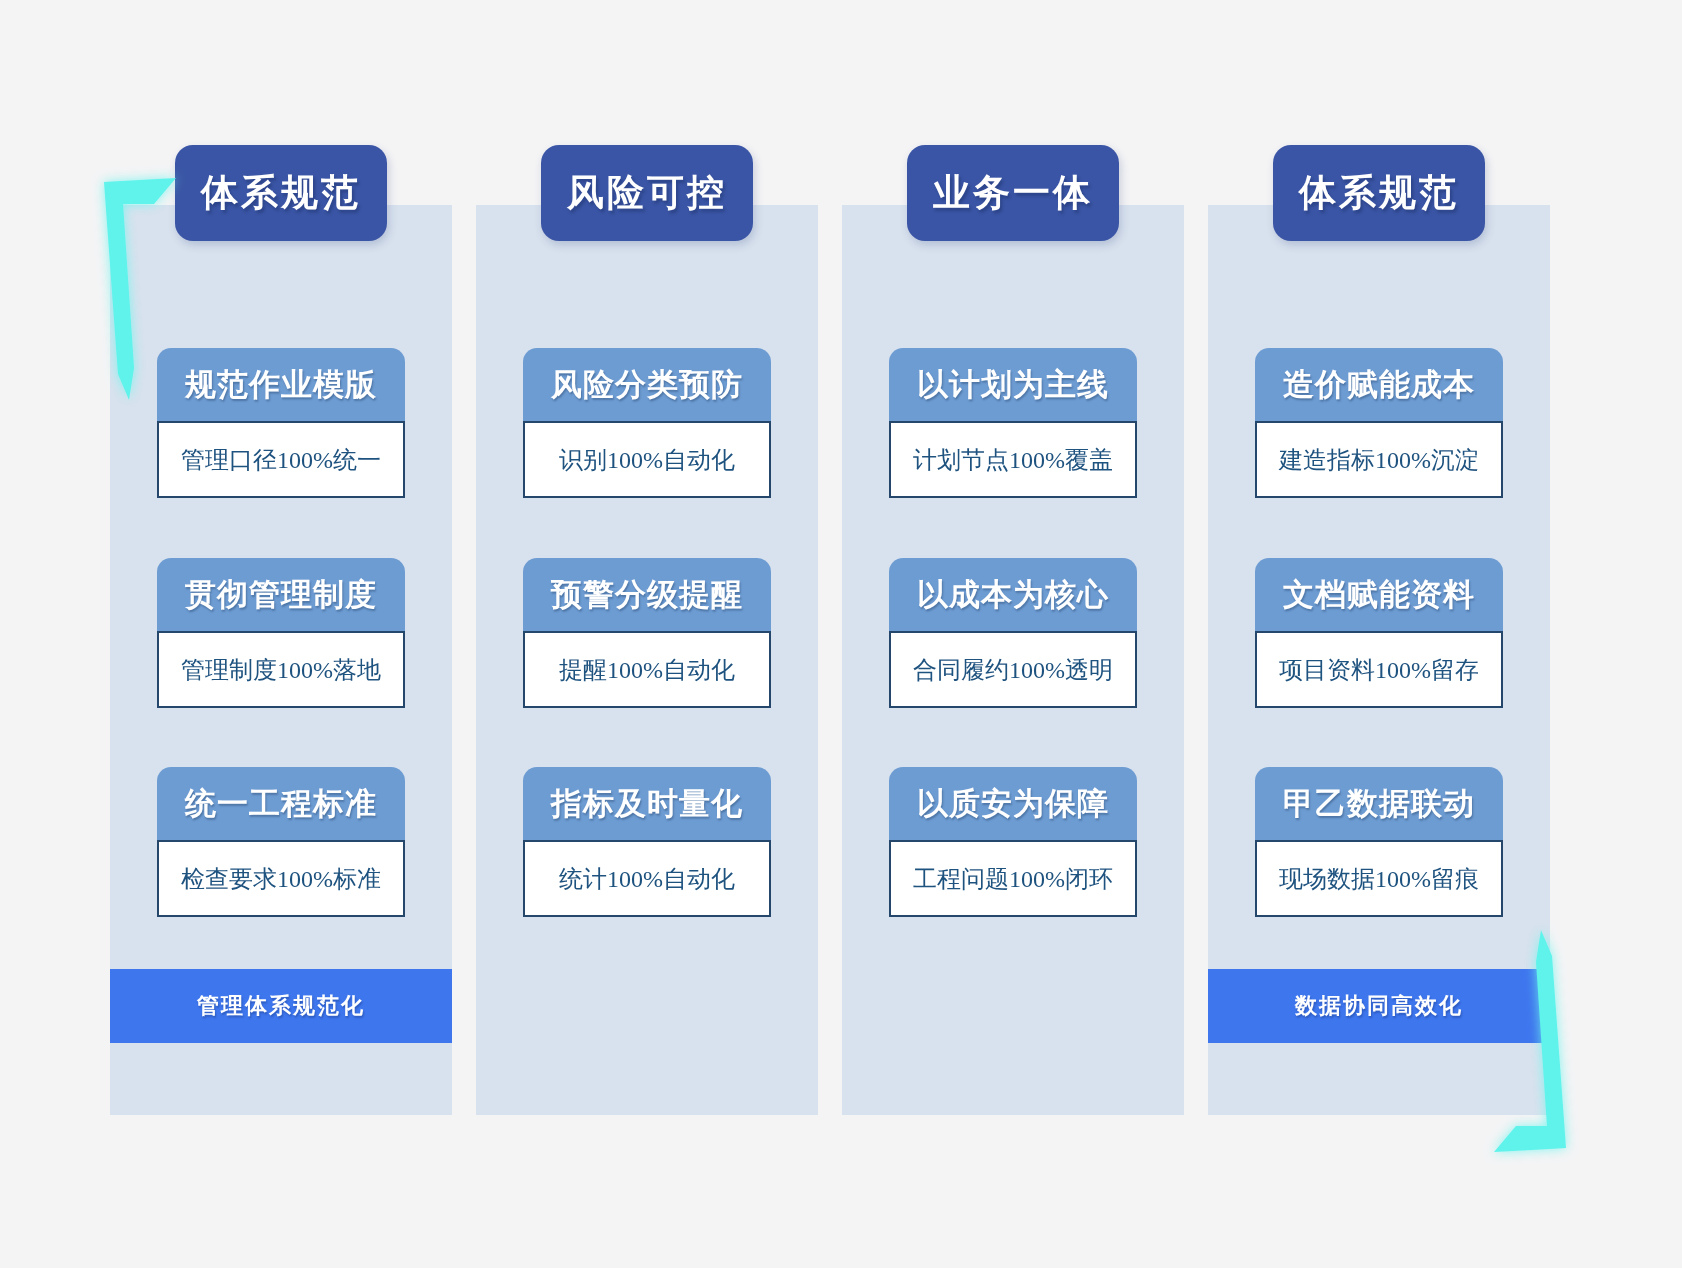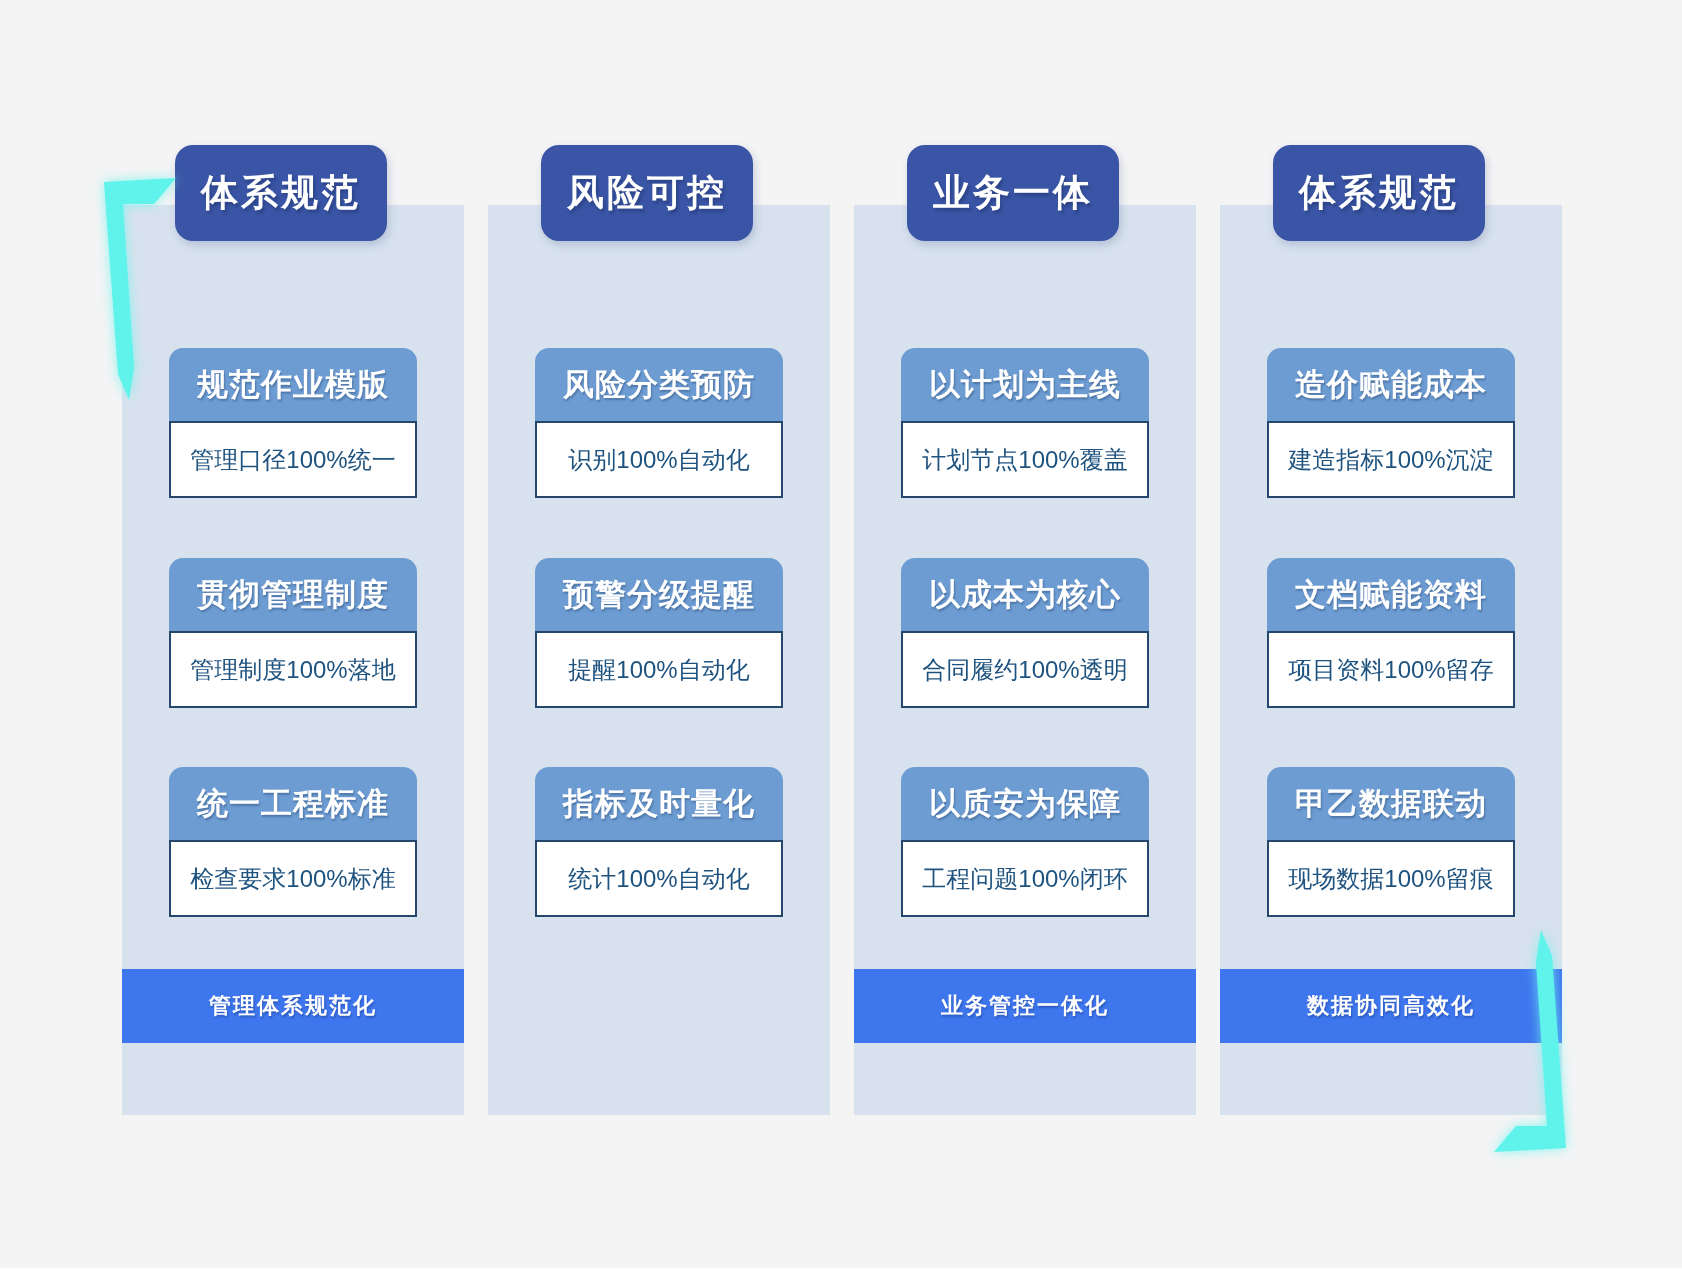--- a/index.html
+++ b/index.html
@@ -1,40 +1,39 @@
 <!DOCTYPE html>
 <html><head>
 <meta charset="utf-8">
 <style>
   html,body{margin:0;padding:0;}
   .canvas{
     position:relative;
     width:1682px;height:1268px;
     background:#f4f4f5;
     overflow:hidden;
-    font-family:Liberation Sans, sans-serif;
+    font-family:Liberation Serif, serif;
   }
   .column{position:absolute;top:145px;width:342px;}
   .col1{left:110px}.col2{left:476px}.col3{left:842px}.col4{left:1208px}
 
   .pill{
     position:absolute;top:0;left:50%;transform:translateX(-50%);
     width:212px;height:96px;
     background:#3a55a5;border-radius:18px;
     display:flex;align-items:center;justify-content:center;
     color:#fff;font-size:37px;font-weight:bold;letter-spacing:3px;
     text-shadow:2px 3px 3px rgba(20,40,90,.38);
     box-shadow:2px 4px 8px rgba(50,70,130,.22);
     z-index:2;white-space:nowrap;
   }
   .colbody{
     position:absolute;top:60px;left:0;
     width:342px;height:910px;
     background:#d8e2ee;
-    margin-left:12px;
   }
   .card{position:absolute;left:47px;width:248px;}
   .card1{top:143px}.card2{top:353px}.card3{top:562px}
   .card-head{
     height:73px;background:#6d9cd3;border-radius:14px 14px 0 0;
     display:flex;align-items:center;justify-content:center;
     color:#fff;font-size:31px;font-weight:bold;letter-spacing:1px;
     text-shadow:1px 2px 2px rgba(40,70,110,.45);
     white-space:nowrap;
   }
@@ -109,21 +108,20 @@
         <div class="card-body">计划节点100%覆盖</div>
       </div>
       <div class="card card2">
         <div class="card-head">以成本为核心</div>
         <div class="card-body">合同履约100%透明</div>
       </div>
       <div class="card card3">
         <div class="card-head">以质安为保障</div>
         <div class="card-body">工程问题100%闭环</div>
       </div>
-      <div class="banner">业务管控一体化</div>
     </div>
   </section>
 
   <section class="column col4">
     <div class="pill">体系规范</div>
     <div class="colbody">
       <div class="card card1">
         <div class="card-head">造价赋能成本</div>
         <div class="card-body">建造指标100%沉淀</div>
       </div>

